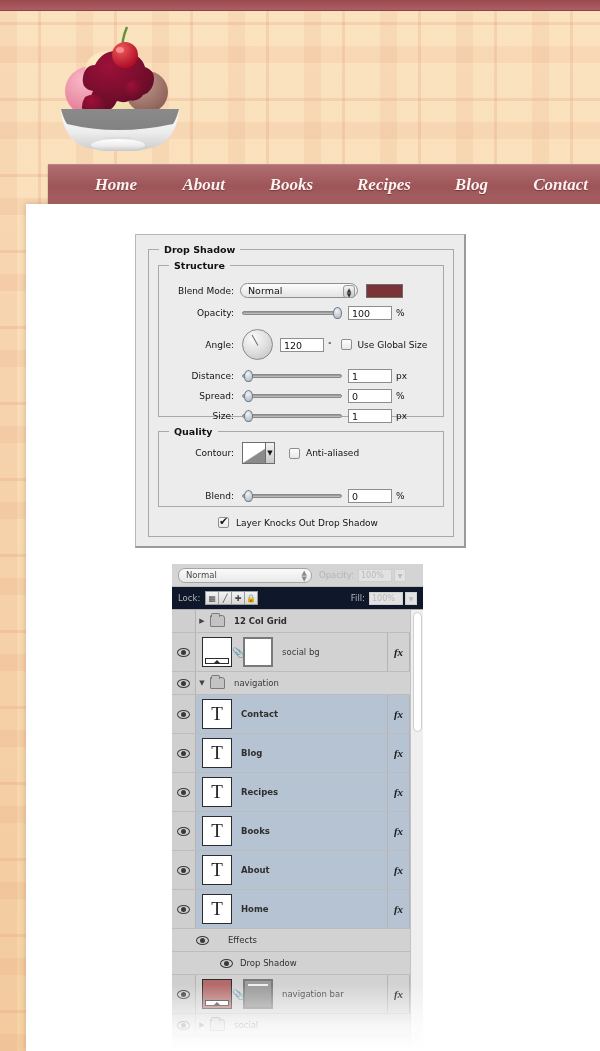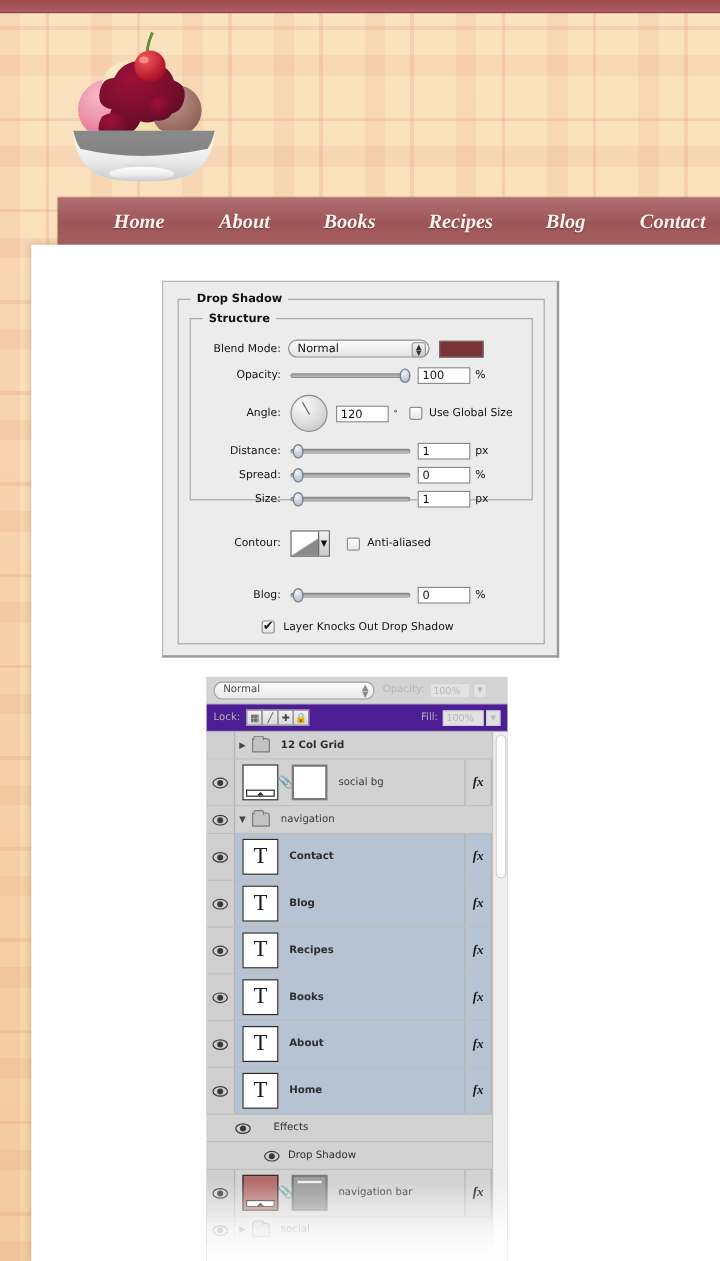--- a/index.html
+++ b/index.html
@@ -186,21 +186,21 @@
   .dim { color:#b4b4b4; }
   .pct-box {
     width:34px; height:13px; border:1px solid #cfcfcf; background:#e2e2e2;
     font-size:8px; color:#b9b9b9; text-align:left; padding-left:2px; line-height:12px;
   }
   .pct-btn {
     width:12px; height:13px; border:1px solid #cfcfcf; background:#e2e2e2;
     margin-left:2px; font-size:6px; color:#b9b9b9; text-align:center; line-height:12px;
   }
   #lp-lock {
-    height:23px; background:#4c1d95; border-bottom:1px solid #b0b0b0;
+    height:23px; background:#0f172a; border-bottom:1px solid #b0b0b0;
     display:flex; align-items:center; padding:0 6px;
   }
   .lockbtn {
     width:14px; height:14px; border:1px solid #9d9d9d;
     background:linear-gradient(#f2f2f2,#d8d8d8);
     display:flex; align-items:center; justify-content:center;
     font-size:8px; color:#4a4a4a; margin-right:-1px;
   }
 
   .layer-row {
@@ -418,32 +418,35 @@
 
   <div class="row" style="left:34px; top:174px; width:275px;">
     <span class="lbl" style="width:64px;">Size:</span>
     <div class="slider-track" style="width:100px; margin-left:8px;">
       <div class="slider-knob" style="left:1px;"></div>
     </div>
     <div class="numfield" style="width:44px; margin-left:6px;">1</div>
     <span class="unit">px</span>
   </div>
 
+  <div class="group" id="g-quality">
+    <span class="group-title">Quality</span>
+  </div>
 
   <div class="row" style="left:34px; top:207px; width:275px;">
     <span class="lbl" style="width:64px;">Contour:</span>
     <div class="contour" style="margin-left:8px;">
       <span class="arrowbox">▼</span>
     </div>
     <div class="checkbox" style="margin-left:14px;"></div>
     <span style="margin-left:6px; font-size:9px;">Anti-aliased</span>
   </div>
 
   <div class="row" style="left:34px; top:254px; width:275px;">
-    <span class="lbl" style="width:64px;">Blog:</span>
+    <span class="lbl" style="width:64px;">Blend:</span>
     <div class="slider-track" style="width:100px; margin-left:8px;">
       <div class="slider-knob" style="left:1px;"></div>
     </div>
     <div class="numfield" style="width:44px; margin-left:6px;">0</div>
     <span class="unit">%</span>
   </div>
 
   <div class="row" style="left:82px; top:282px;">
     <div class="checkbox checked"></div>
     <span style="margin-left:7px; font-size:9px;">Layer Knocks Out Drop Shadow</span>

